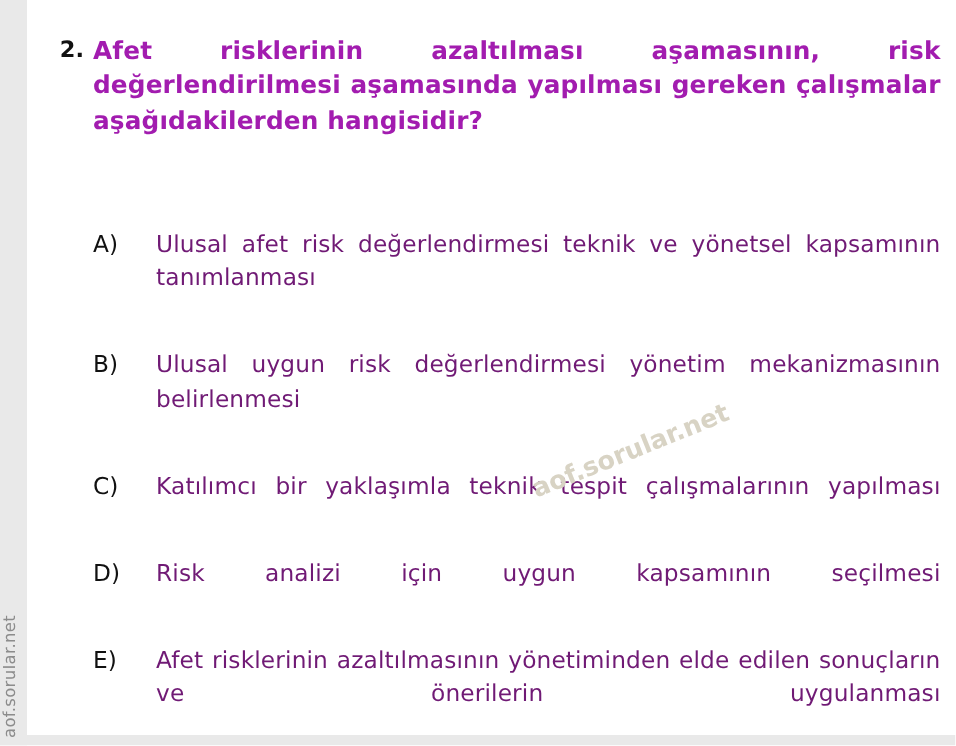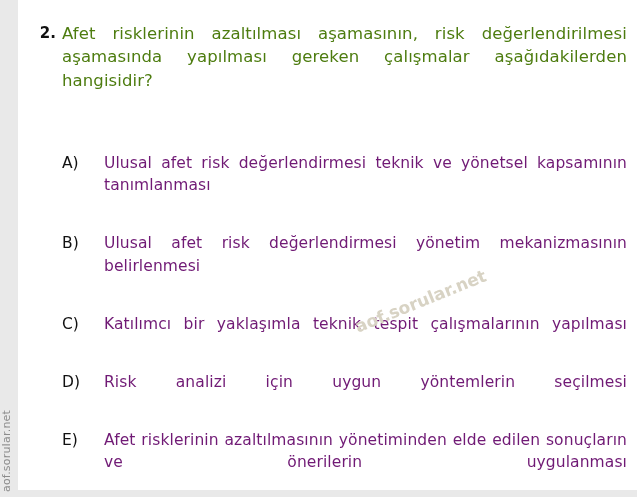--- a/index.html
+++ b/index.html
@@ -72,22 +72,22 @@
     font-size: 15px;
     font-weight: bold;
     color: #111;
   }
   .qtext {
     position: absolute;
     left: 62px;
     top: 22px;
     width: 565px;
     font-size: 16.5px;
-    font-weight: normal;
-    color: #4d7c0f;
+    font-weight: bold;
+    color: #a21caf;
     line-height: 1.42;
     text-align: justify;
     text-justify: inter-word;
     letter-spacing: 0.1px;
   }
   .options {
     position: absolute;
     left: 62px;
     top: 152px;
     width: 565px;
@@ -134,31 +134,31 @@
 
   <div class="options">
 
     <div class="option">
       <div class="opt-letter">A)</div>
       <div class="opt-text">Ulusal afet risk değerlendirmesi teknik ve yönetsel kapsamının tanımlanması</div>
     </div>
 
     <div class="option">
       <div class="opt-letter">B)</div>
-      <div class="opt-text">Ulusal afet risk değerlendirmesi yönetim mekanizmasının belirlenmesi</div>
+      <div class="opt-text">Ulusal uygun risk değerlendirmesi yönetim mekanizmasının belirlenmesi</div>
     </div>
 
     <div class="option">
       <div class="opt-letter">C)</div>
       <div class="opt-text">Katılımcı bir yaklaşımla teknik tespit çalışmalarının yapılması</div>
     </div>
 
     <div class="option">
       <div class="opt-letter">D)</div>
-      <div class="opt-text">Risk analizi için uygun yöntemlerin seçilmesi</div>
+      <div class="opt-text">Risk analizi için uygun kapsamının seçilmesi</div>
     </div>
 
     <div class="option">
       <div class="opt-letter">E)</div>
       <div class="opt-text">Afet risklerinin azaltılmasının yönetiminden elde edilen sonuçların ve önerilerin uygulanması</div>
     </div>
 
   </div>
 
   <div class="watermark-diag">aof.sorular.net</div>

